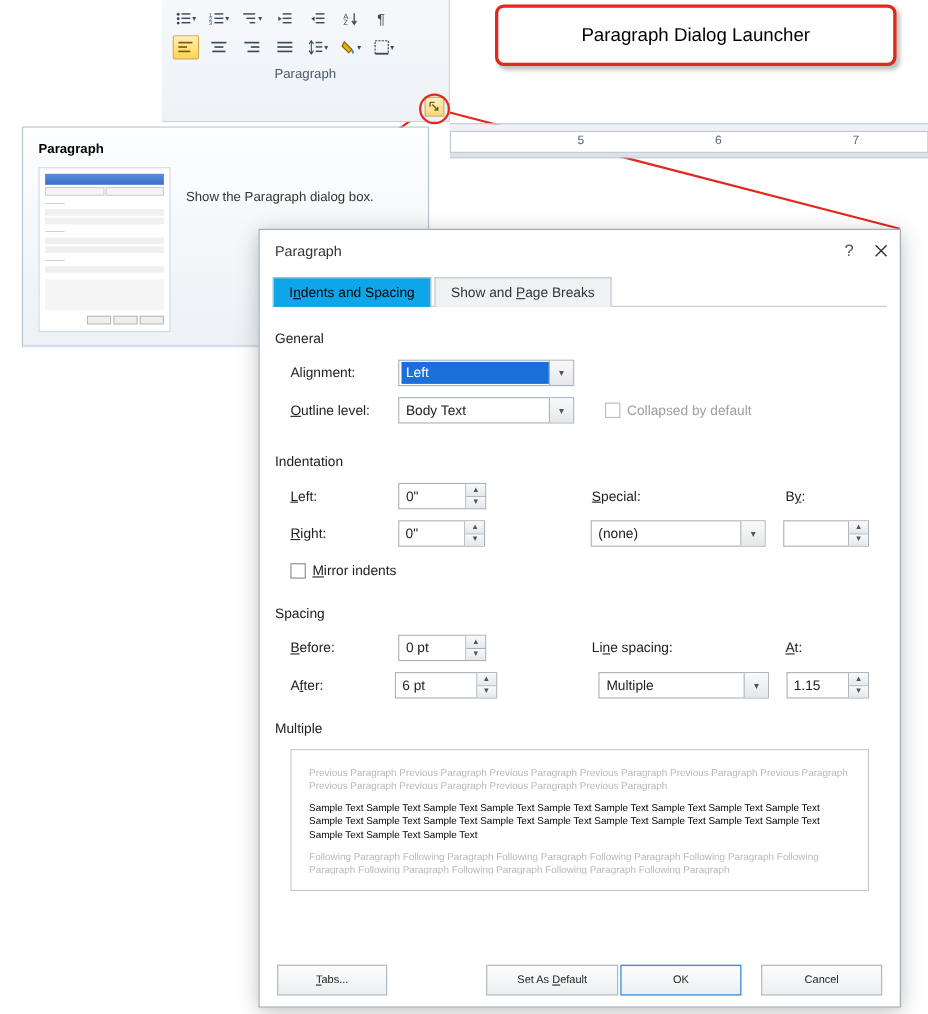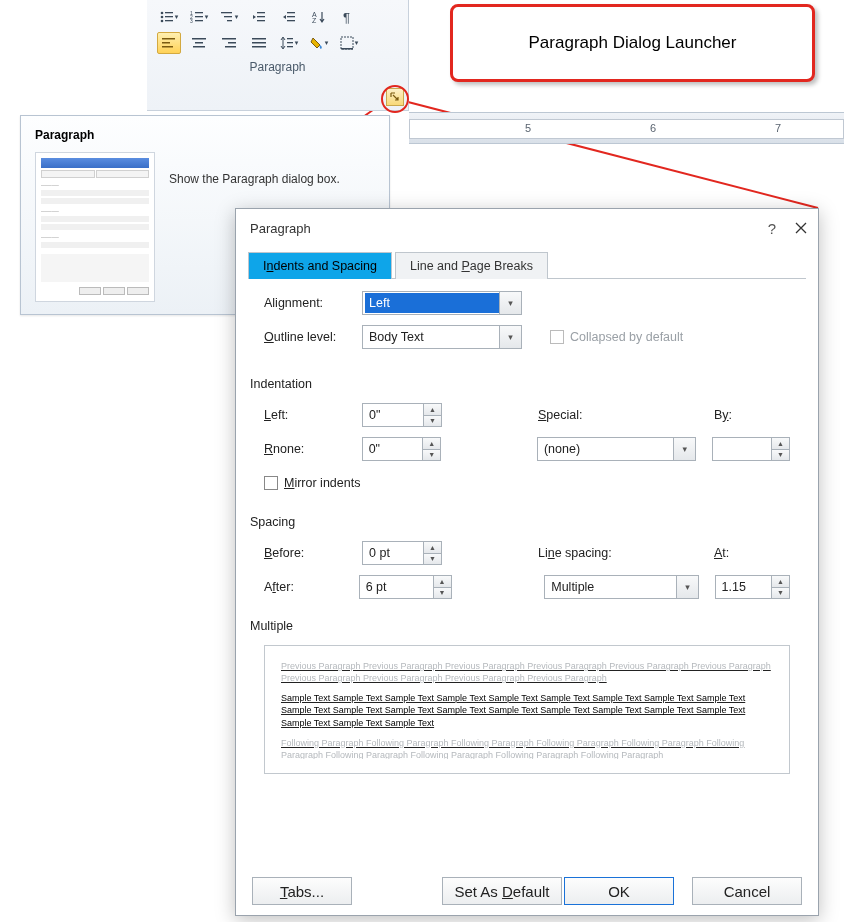--- a/index.html
+++ b/index.html
@@ -39,21 +39,21 @@
   }
   .launcher svg { display:block; }
   .launcher-circle {
     position:absolute;
     border:2px solid #e2271f; border-radius:50%;
     width:28px; height:28px;
   }
   
   .callout {
     position:absolute; left:450px; top:4px;
-    width:365px; height:78px;
+    width:365px; height:56px;
     border:3px solid #e2271f; border-radius:8px;
     background:#fff;
     display:flex; align-items:center; justify-content:center;
     font-size:17px; color:#000;
     box-shadow: 3px 3px 4px rgba(0,0,0,0.25);
   }
   .leader {
     position:absolute; pointer-events:none;
   }
   
@@ -140,34 +140,34 @@
   .spin .val { flex:1; padding:0 6px; display:flex; align-items:center; }
   .spin .btns { width:18px; display:flex; flex-direction:column; border-left:1px solid #a9b1b9;}
   .spin .btns div { flex:1; display:flex; align-items:center; justify-content:center; font-size:7px; color:#555; background:linear-gradient(#f8f9fa,#e5e8eb);}
   .spin .btns div:first-child{border-bottom:1px solid #a9b1b9;}
   .chk { display:flex; align-items:center; gap:6px; }
   .chk-box { width:14px; height:14px; border:1px solid #888; background:#fff; }
   .chk.disabled { color:#9aa0a6; }
   .chk.disabled .chk-box { border-color:#bbb; }
   .preview-box {
     border:1px solid #c2c8ce; padding:14px 16px; margin-top:10px;
-    font-size:9px; line-height:1.35; color:#222;text-decoration:underline;
+    font-size:9px; line-height:1.35; color:#222;
   }
   .preview-box .grey { color:#b5b9bd; }
   .preview-box .main { color:#000; margin:8px 0; }
   .footer {
     position:absolute; left:0; right:0; bottom:0; height:48px;
     display:flex; align-items:center; justify-content:space-between;
     padding:0 16px;
   }
   .btn {
     min-width:110px; height:28px; border:1px solid #a9b1b9;
     background:linear-gradient(#fdfdfd,#eceef0);
     display:flex; align-items:center; justify-content:center;
-    font-size:15px; color:#222;
+    font-size:10px; color:#222;
   }
   .btn.primary { border:1.5px solid #1a72d8; }
 </style>
 </head>
 <body>
 
 <div class="callout">
   <span>Paragraph Dialog Launcher</span>
 </div>
 
@@ -342,25 +342,26 @@
       <span class="help">?</span>
       <span class="close">
           <svg width="14" height="14">
             <path d="M2 2 L12 12 M12 2 L2 12" stroke="#333" stroke-width="1.3"></path>
           </svg>
         </span>
     </div>
   </div>
   <div class="tabs">
     <div class="tab active"><span>I</span><span class="u">n</span><span>dents and Spacing</span></div>
-    <div class="tab"><span>Line and </span><span class="u">P</span><span>age Breaks</span></div>
+    <div class="tab"><span>Show and </span><span class="u">P</span><span>age Breaks</span></div>
   </div>
 
   <div class="dialog-body">
 
+    <div class="section-title">General</div>
     <div class="row">
       <div class="lab"><span>Ali</span><span class="u">g</span><span>nment:</span></div>
       <div class="select sel-highlight" style="width:160px">
         <span class="txt">Left</span>
         <div class="dd-btn">▾</div>
       </div>
     </div>
     <div class="row">
       <div class="lab"><span class="u">O</span><span>utline level:</span></div>
       <div class="select" style="width:160px">
@@ -382,21 +383,21 @@
             <div>▲</div>
             <div>▼</div>
           </div>
         </div>
       <div style="width:96px"></div>
       <div style="width:90px"><span class="u">S</span><span>pecial:</span></div>
       <div style="width:86px"></div>
       <div><span>B</span><span class="u">y</span><span>:</span></div>
     </div>
     <div class="row">
-      <div class="lab"><span class="u">R</span><span>none:</span></div>
+      <div class="lab"><span class="u">R</span><span>ight:</span></div>
       <div class="spin" style="width:80px">
           <div class="val">0"</div>
           <div class="btns">
             <div>▲</div>
             <div>▼</div>
           </div>
         </div>
       <div style="width:96px"></div>
       <div class="select" style="width:160px">
           <span class="txt">(none)</span>

